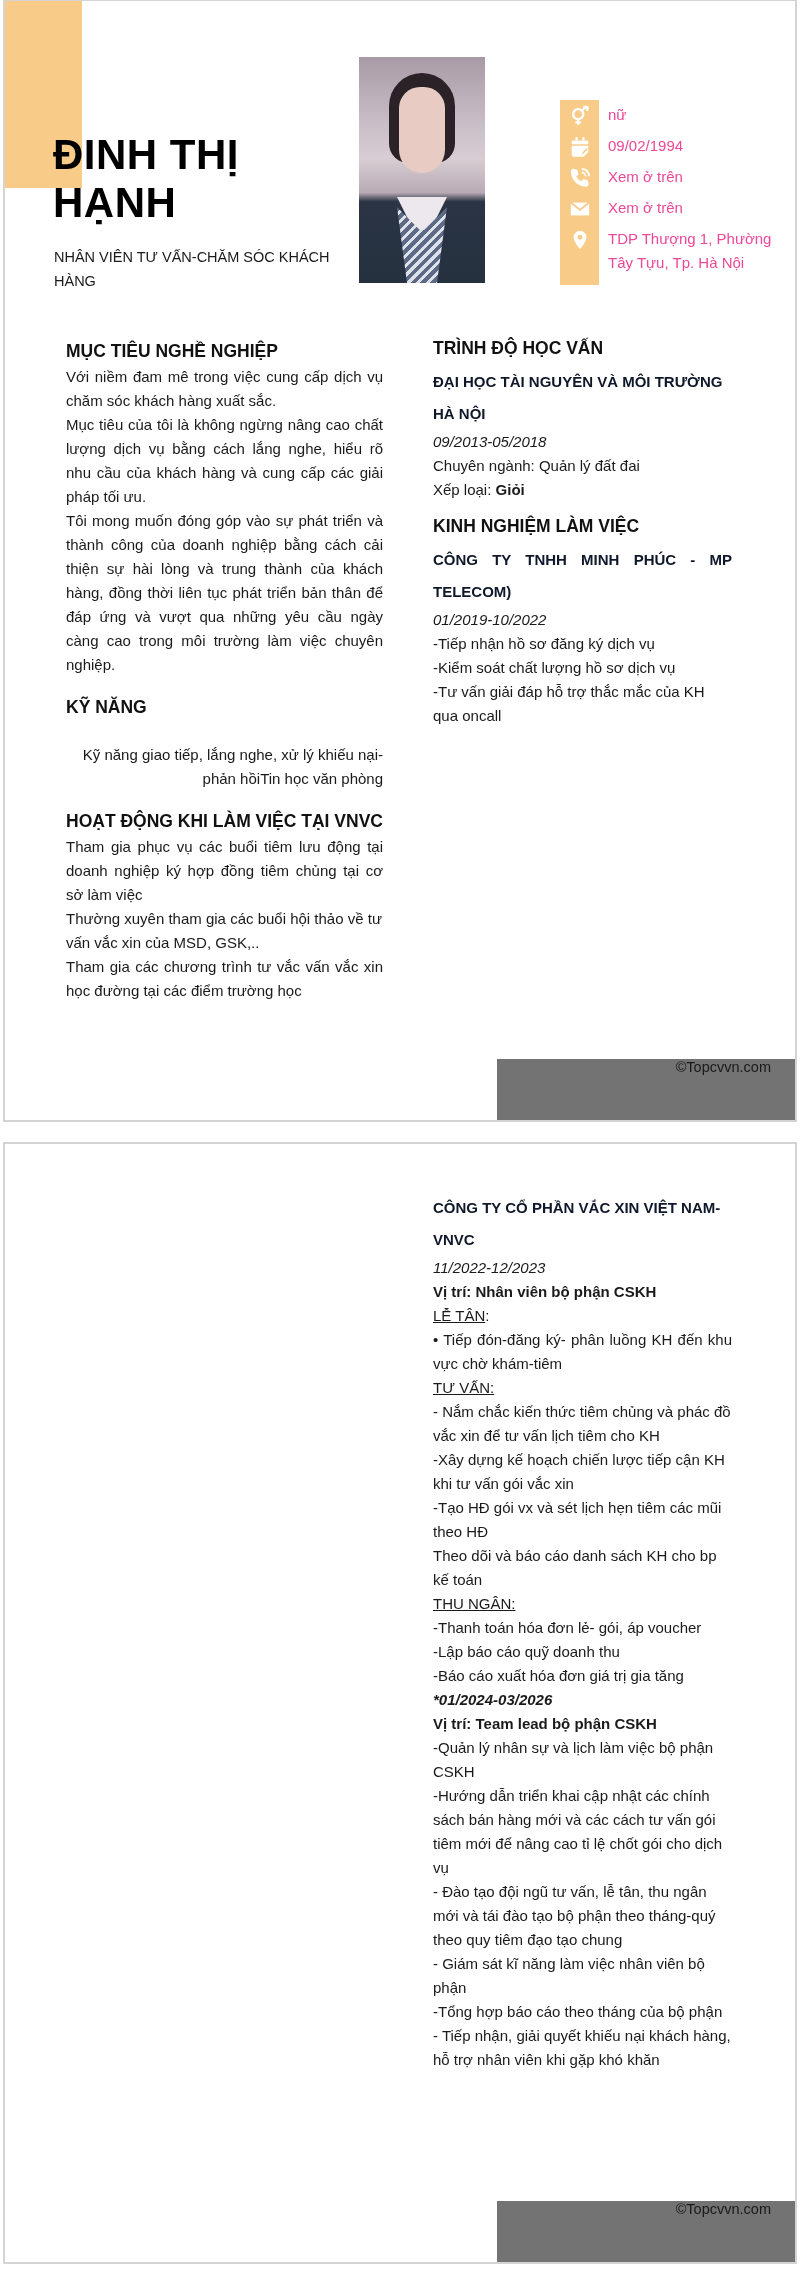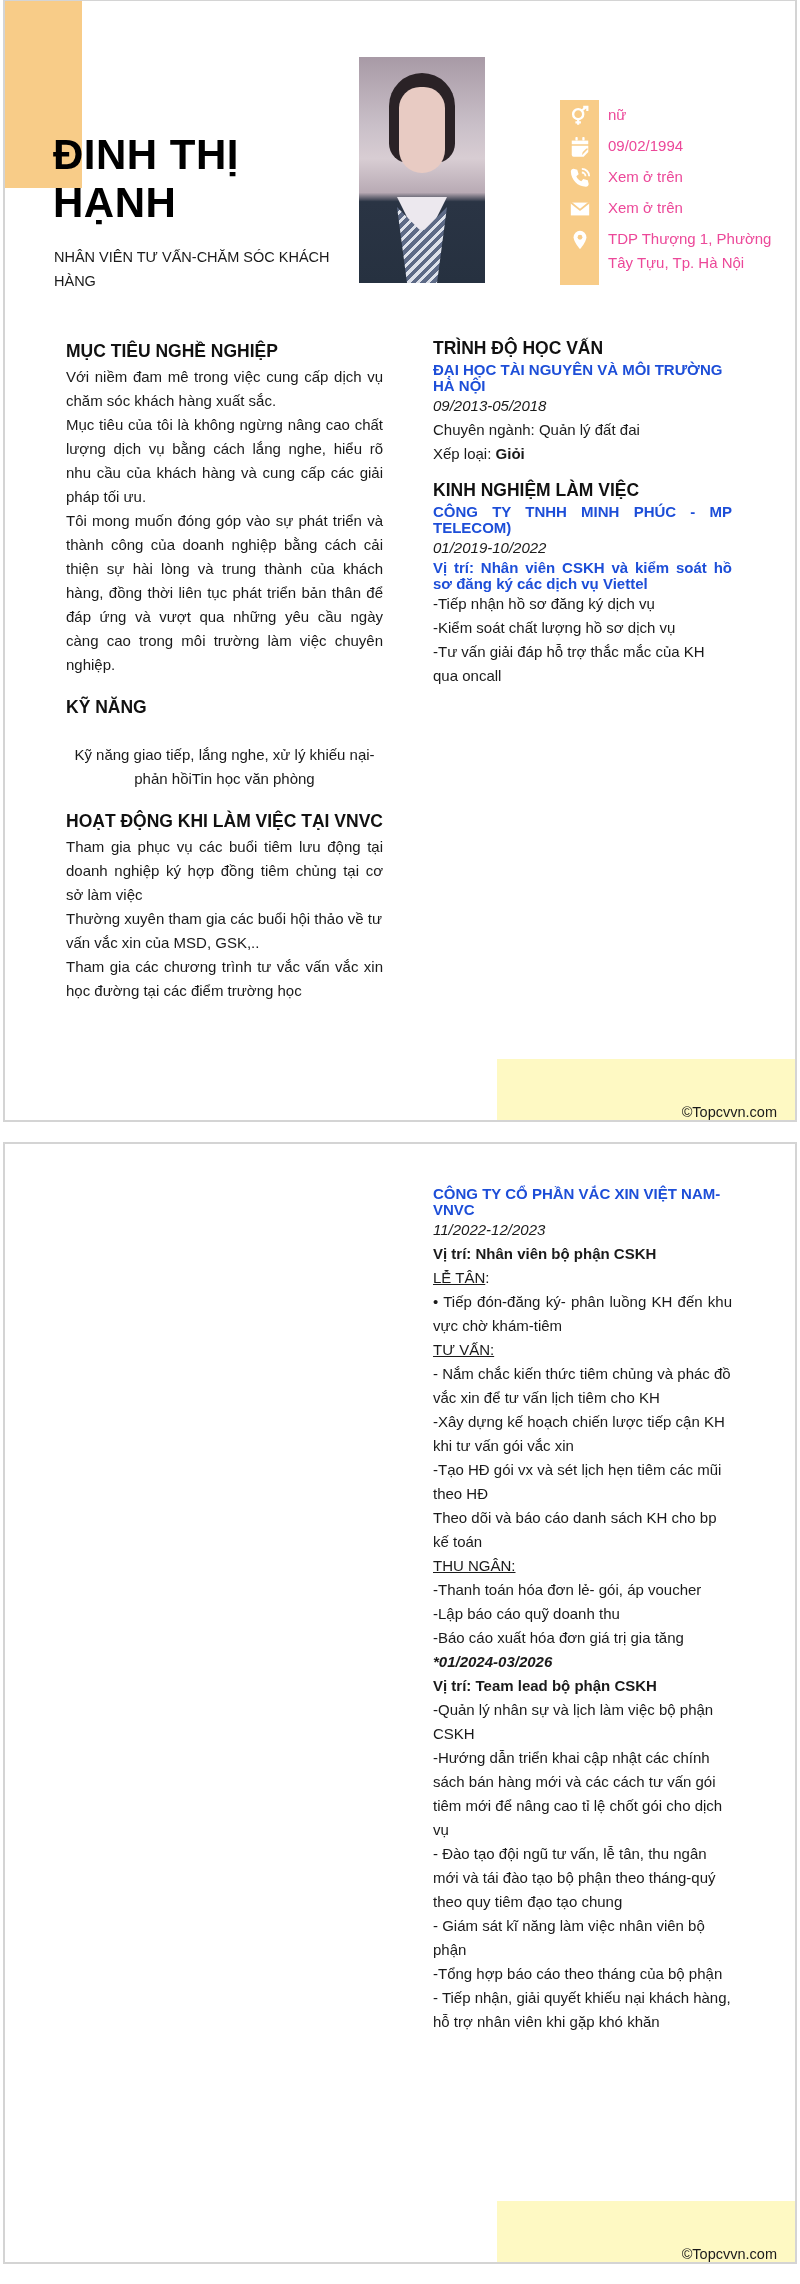--- a/index.html
+++ b/index.html
@@ -39,32 +39,32 @@
   .contact-item { display: flex; align-items: flex-start; min-height: 31px; }
   .contact-item .ic { width: 39px; height: 31px; display: flex; align-items: center; justify-content: center; flex: none; }
   .contact-item .ic svg { width: 22px; height: 22px; fill: #fff; stroke: none; }
   .contact-item .txt { padding-left: 9px; font-size: 15px; line-height: 24px; padding-top: 3px; color: #ec4899; }
 
   .col-left { position: absolute; left: 61px; width: 317px; }
   .col-right { position: absolute; left: 428px; width: 299px; }
   .sec-title { font-size: 17.5px; font-weight: bold; line-height: 24px; color: #111; margin-bottom: 2px; }
   .para { font-size: 15px; line-height: 24px; text-align: justify; color: #1a1a1a; }
   .block { margin-bottom: 18px; }
-  .org { font-size: 15px; font-weight: bold; line-height: 16px; text-align: justify; color: #1d4ed8; }
+  .org { font-size: 15px; font-weight: bold; line-height: 32px; text-align: justify; color: #0f172a; margin-top: 6px; }
   .date { font-size: 15px; font-style: italic; line-height: 24px; color: #1a1a1a; }
   .date.strong { font-weight: bold; }
   .line { font-size: 15px; line-height: 24px; color: #1a1a1a; }
   .line.just { text-align: justify; }
   .bold { font-weight: bold; }
   .sub-head { font-size: 15px; line-height: 24px; }
   .sub-head .u { text-decoration: underline; }
 
   .footer-bar {
-    position: absolute; left: 492px; bottom: 0; width: 302px; height: 61px; background: #fef9c3;
-    display: flex; align-items: flex-end; justify-content: flex-end; padding-right: 22px;
+    position: absolute; left: 492px; bottom: 0; width: 302px; height: 61px; background: #737373;
+    display: flex; align-items: flex-start; justify-content: flex-end; padding-right: 28px;
   }
   .footer-bar span { font-size: 14.5px; color: #1a1a1a; }
 </style>
 </head>
 <body>
 
 <div class="page" id="page1">
   <div class="accent-block"></div>
 
   <div class="name">ĐINH THỊ HẠNH</div>
@@ -133,21 +133,21 @@
 
   <div class="col-left" style="top:338px;">
     <div class="block">
       <div class="sec-title">MỤC TIÊU NGHỀ NGHIỆP</div>
       <div class="para">Với niềm đam mê trong việc cung cấp dịch vụ chăm sóc khách hàng xuất sắc.</div>
       <div class="para">Mục tiêu của tôi là không ngừng nâng cao chất lượng dịch vụ bằng cách lắng nghe, hiểu rõ nhu cầu của khách hàng và cung cấp các giải pháp tối ưu.</div>
       <div class="para">Tôi mong muốn đóng góp vào sự phát triển và thành công của doanh nghiệp bằng cách cải thiện sự hài lòng và trung thành của khách hàng, đồng thời liên tục phát triển bản thân để đáp ứng và vượt qua những yêu cầu ngày càng cao trong môi trường làm việc chuyên nghiệp.</div>
     </div>
     <div class="block">
       <div class="sec-title">KỸ NĂNG</div>
-      <div class="para" style="text-align:center;margin-top:24px;">Kỹ năng giao tiếp, lắng nghe, xử lý khiếu nại- phản hồiTin học văn phòng</div>
+      <div class="para" style="text-align:right;margin-top:24px;">Kỹ năng giao tiếp, lắng nghe, xử lý khiếu nại- phản hồiTin học văn phòng</div>
     </div>
     <div class="block">
       <div class="sec-title">HOẠT ĐỘNG KHI LÀM VIỆC TẠI VNVC</div>
       <div class="para">Tham gia phục vụ các buổi tiêm lưu động tại doanh nghiệp ký hợp đồng tiêm chủng tại cơ sở làm việc</div>
       <div class="para" style="text-align:left;">Thường xuyên tham gia các buổi hội thảo về tư vấn vắc xin của MSD, GSK,..</div>
       <div class="para">Tham gia các chương trình tư vắc vấn vắc xin học đường tại các điểm trường học</div>
     </div>
   </div>
 
   <div class="col-right" style="top:335px;">
@@ -155,21 +155,20 @@
       <div class="sec-title">TRÌNH ĐỘ HỌC VẤN</div>
       <div class="org" style="text-align:left;">ĐẠI HỌC TÀI NGUYÊN VÀ MÔI TRƯỜNG HÀ NỘI</div>
       <div class="date">09/2013-05/2018</div>
       <div class="line">Chuyên ngành: Quản lý đất đai</div>
       <div class="line"><span>Xếp loại: </span><span class="bold">Giỏi</span></div>
     </div>
     <div class="block">
       <div class="sec-title">KINH NGHIỆM LÀM VIỆC</div>
       <div class="org">CÔNG TY TNHH MINH PHÚC - MP TELECOM)</div>
       <div class="date">01/2019-10/2022</div>
-      <div class="org">Vị trí: Nhân viên CSKH và kiểm soát hồ sơ đăng ký các dịch vụ Viettel</div>
       <div class="line">-Tiếp nhận hồ sơ đăng ký dịch vụ</div>
       <div class="line">-Kiểm soát chất lượng hồ sơ dịch vụ</div>
       <div class="line">-Tư vấn giải đáp hỗ trợ thắc mắc của KH qua oncall</div>
     </div>
   </div>
 
   <div class="footer-bar">
     <span>©Topcvvn.com</span>
   </div>
 </div>

